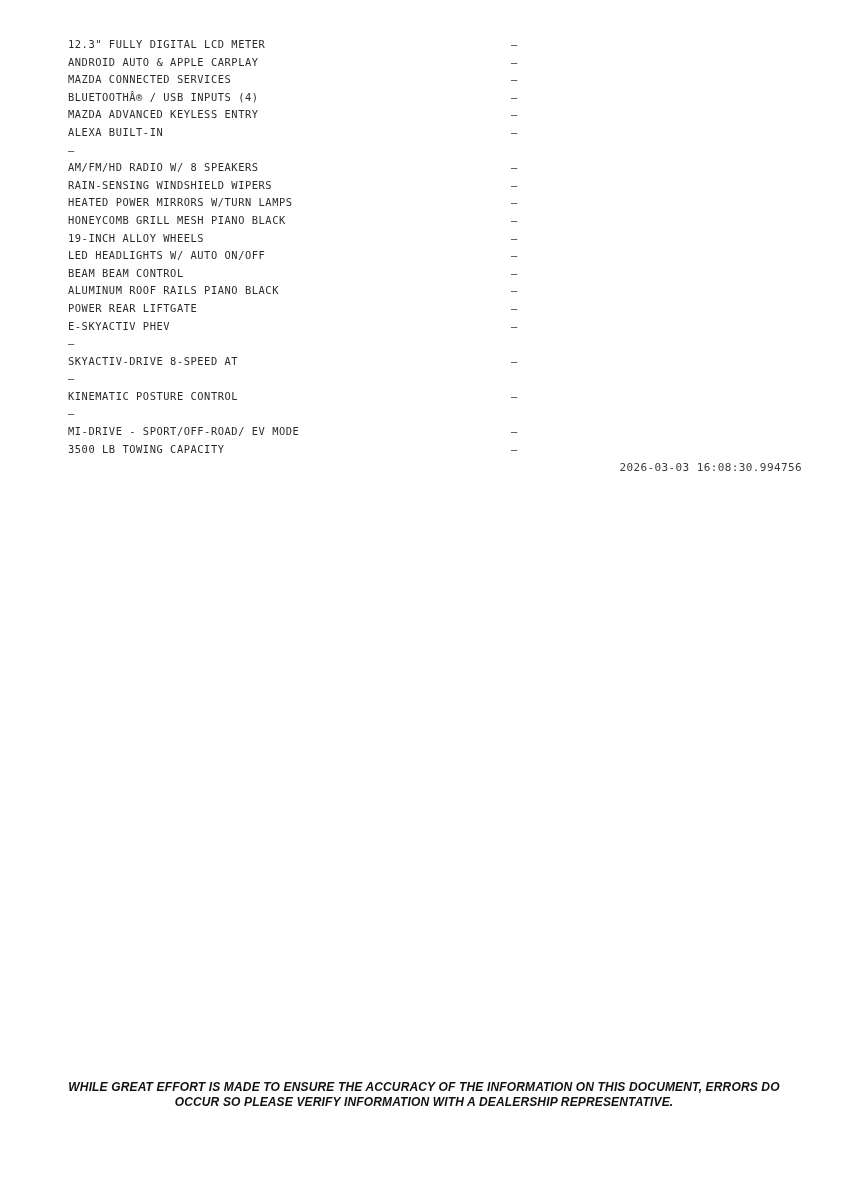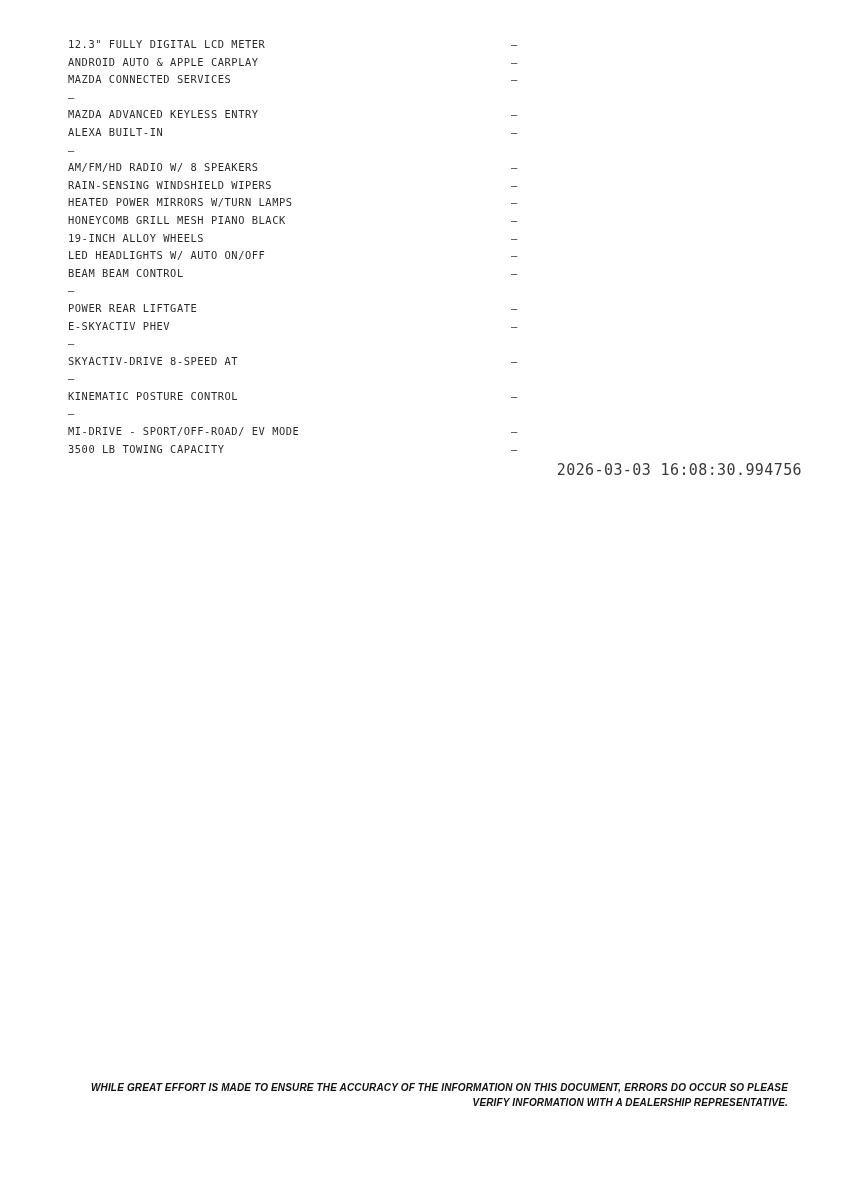--- a/index.html
+++ b/index.html
@@ -56,37 +56,37 @@
     text-align: left;
     flex: 0 0 auto;
   }
 
   
   .timestamp {
     position: absolute;
     right: 46px;
     top: 461px;
     font-family: "DejaVu Sans Mono", "Liberation Mono", monospace;
-    font-size: 15px;
+    font-size: 11px;
     letter-spacing: 0.4px;
     color: #3a3a3a;
     white-space: nowrap;
   }
 
   
   .footer {
     position: absolute;
     left: 60px;
     right: 60px;
     top: 1080px;
-    text-align: right;
+    text-align: center;
     font-family: "Liberation Sans", sans-serif;
     font-style: italic;
     font-weight: bold;
-    font-size: 10px;
+    font-size: 12px;
     line-height: 15px;
     letter-spacing: 0.15px;
     color: #111111;
   }
 </style>
 </head>
 <body>
 
 <div class="page">
 
@@ -98,20 +98,21 @@
     </div>
     <div class="feature-row">
       <span class="feature-name">ANDROID AUTO &amp; APPLE CARPLAY</span>
       <span class="feature-value">—</span>
     </div>
     <div class="feature-row">
       <span class="feature-name">MAZDA CONNECTED SERVICES</span>
       <span class="feature-value">—</span>
     </div>
     <div class="feature-row">
+      <span class="feature-name">BLUETOOTHÂ® / USB INPUTS (4)</span>
       <span class="feature-value">—</span>
     </div>
     <div class="feature-row">
       <span class="feature-name">MAZDA ADVANCED KEYLESS ENTRY</span>
       <span class="feature-value">—</span>
     </div>
     <div class="feature-row">
       <span class="feature-name">ALEXA BUILT-IN</span>
       <span class="feature-value">—</span>
     </div>
@@ -140,20 +141,21 @@
     </div>
     <div class="feature-row">
       <span class="feature-name">LED HEADLIGHTS W/ AUTO ON/OFF</span>
       <span class="feature-value">—</span>
     </div>
     <div class="feature-row">
       <span class="feature-name">BEAM BEAM CONTROL</span>
       <span class="feature-value">—</span>
     </div>
     <div class="feature-row">
+      <span class="feature-name">ALUMINUM ROOF RAILS PIANO BLACK</span>
       <span class="feature-value">—</span>
     </div>
     <div class="feature-row">
       <span class="feature-name">POWER REAR LIFTGATE</span>
       <span class="feature-value">—</span>
     </div>
     <div class="feature-row">
       <span class="feature-name">E-SKYACTIV PHEV</span>
       <span class="feature-value">—</span>
     </div>

